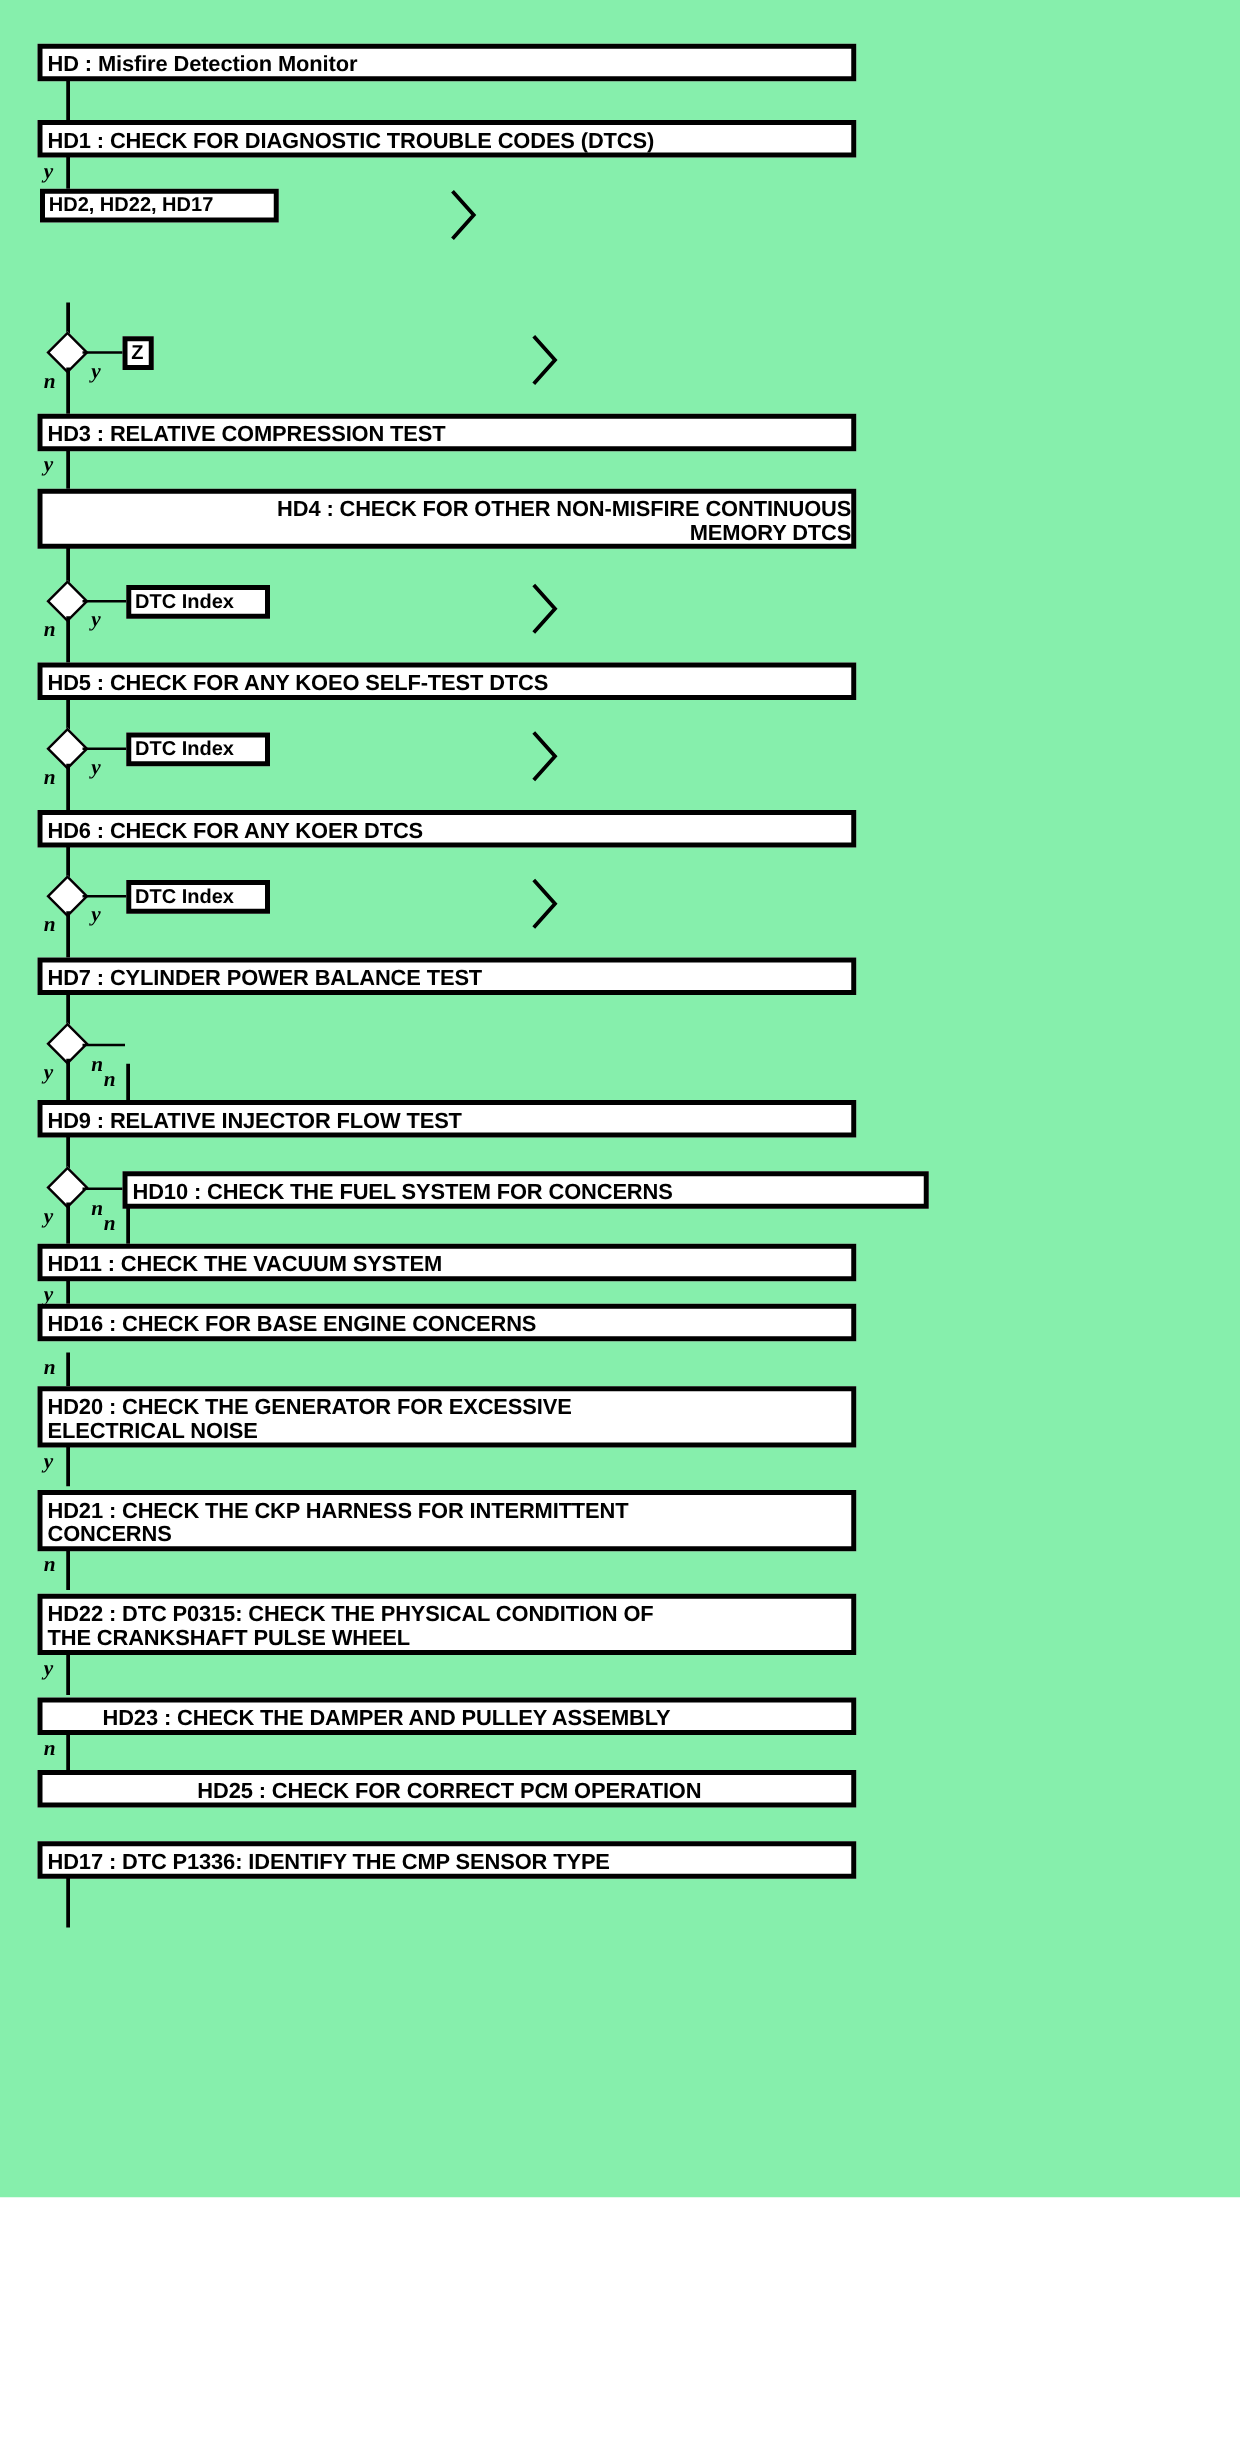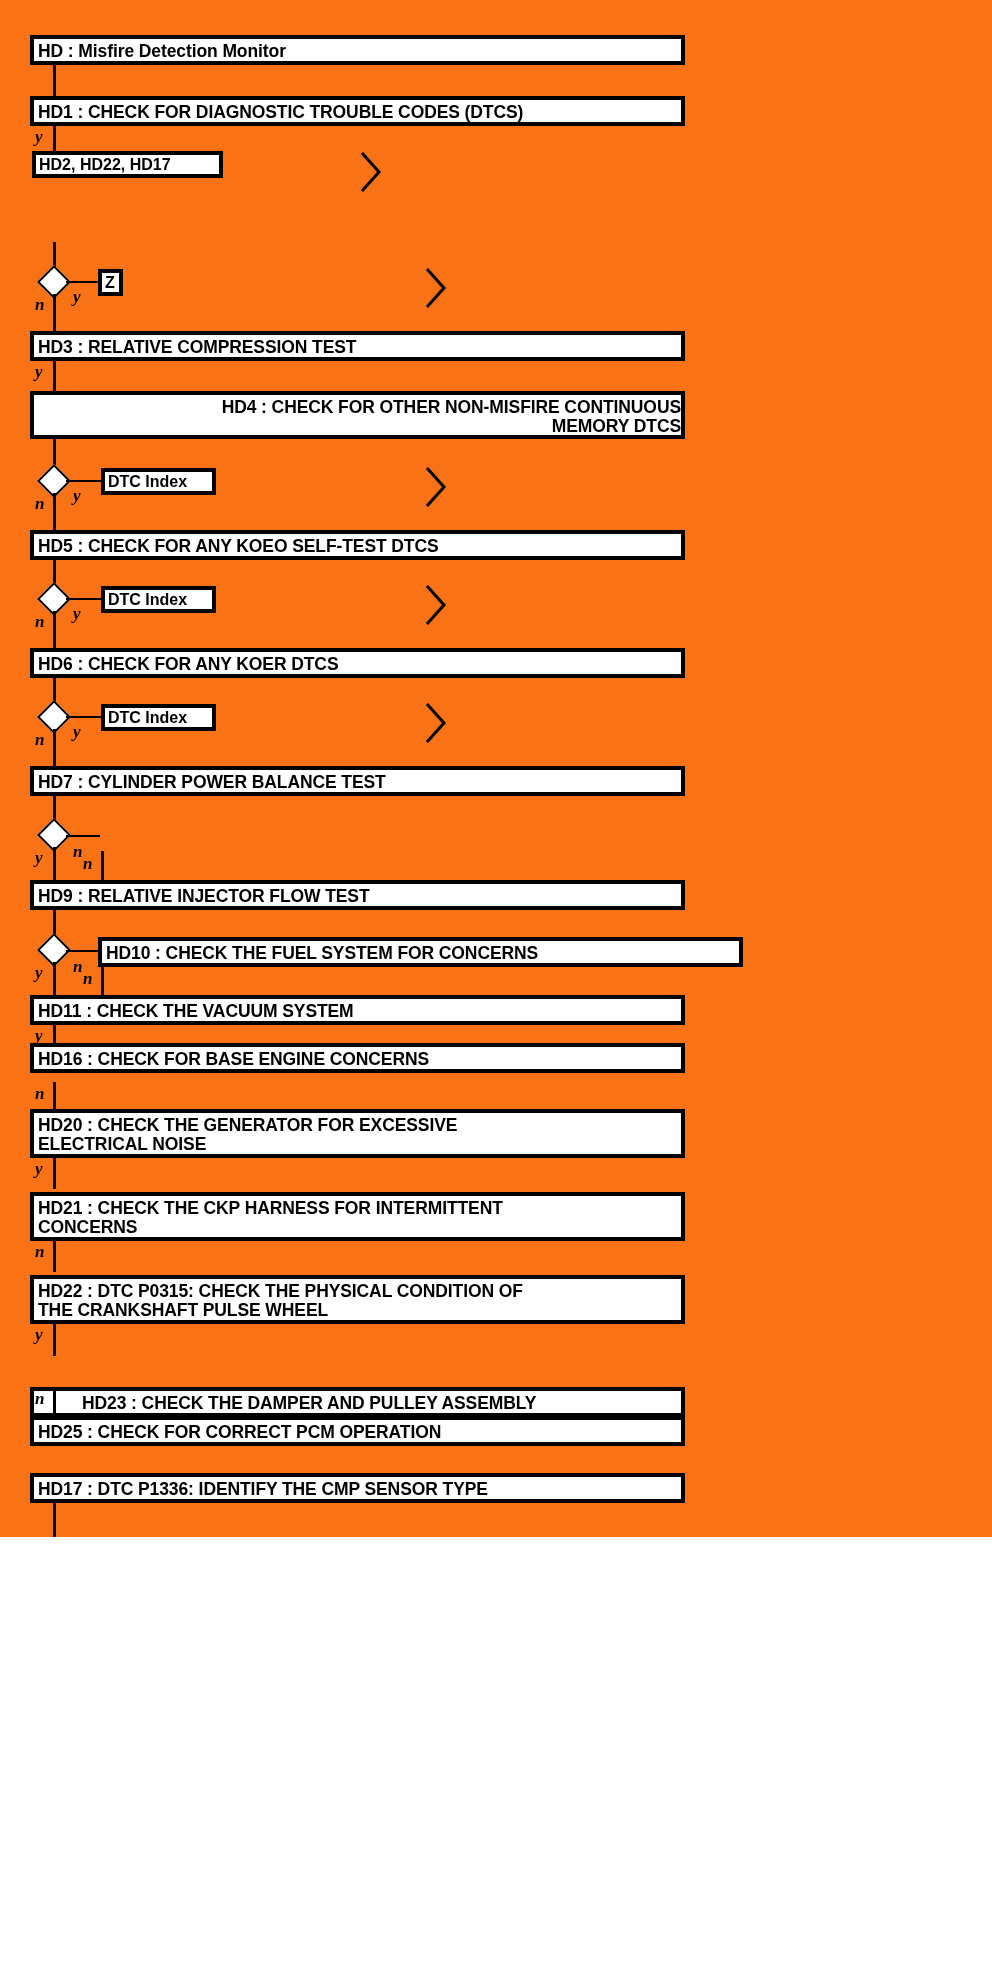--- a/index.html
+++ b/index.html
@@ -6,22 +6,22 @@
     margin: 0;
     padding: 0;
     background: #ffffff;
   }
   body {
     font-family: "Liberation Sans", sans-serif;
   }
   #chart {
     position: relative;
     width: 992px;
-    height: 1537px;
-    background: #f97316;
+    height: 1758px;
+    background: #86efac;
     overflow: hidden;
   }
   
   .pbox {
     position: absolute;
     box-sizing: border-box;
     border: 4px solid #000000;
     background: #ffffff;
     color: #000000;
     font-weight: bold;
@@ -229,24 +229,24 @@
 
   <div class="vline" style="left:53px; top:1240px; height:32px;"></div>
   <div class="blabel" style="left:35px; top:1243px;">n</div>
 
   <div class="pbox" style="left:30px; top:1275px; width:655px; height:49px;">HD22 : DTC P0315: CHECK THE PHYSICAL CONDITION OF
 THE CRANKSHAFT PULSE WHEEL</div>
 
   <div class="vline" style="left:53px; top:1323px; height:33px;"></div>
   <div class="blabel" style="left:35px; top:1326px;">y</div>
 
-  <div class="pbox" style="left:30px; top:1387px; width:655px; height:30px;padding-left:48px;">HD23 : CHECK THE DAMPER AND PULLEY ASSEMBLY</div>
+  <div class="pbox" style="left:30px; top:1358px; width:655px; height:30px;padding-left:48px;">HD23 : CHECK THE DAMPER AND PULLEY ASSEMBLY</div>
 
   <div class="vline" style="left:53px; top:1387px; height:30px;"></div>
   <div class="blabel" style="left:35px; top:1390px;">n</div>
 
-  <div class="pbox" style="left:30px; top:1416px; width:655px; height:30px;">HD25 : CHECK FOR CORRECT PCM OPERATION</div>
+  <div class="pbox" style="left:30px; top:1416px; width:655px; height:30px;text-align:center;">HD25 : CHECK FOR CORRECT PCM OPERATION</div>
 
   <div class="pbox" style="left:30px; top:1473px; width:655px; height:30px;">HD17 : DTC P1336: IDENTIFY THE CMP SENSOR TYPE</div>
 
   <div class="vline" style="left:53px; top:1502px; height:40px;"></div>
 
 </div>
 
 </body></html>

